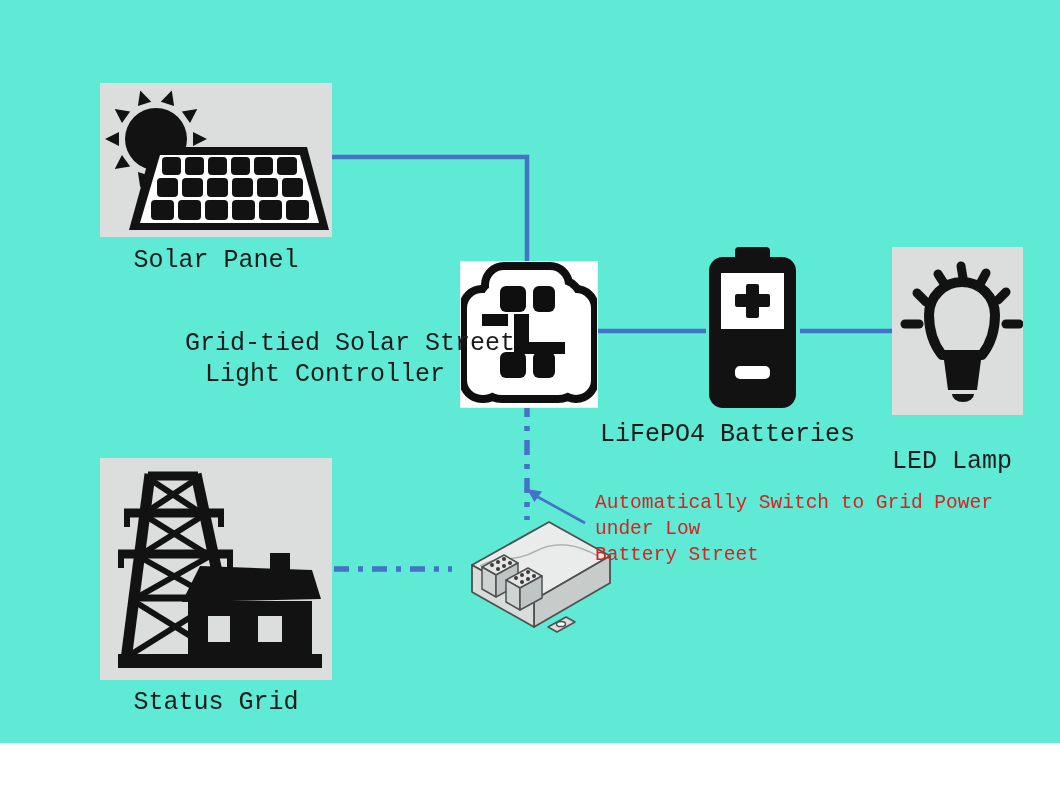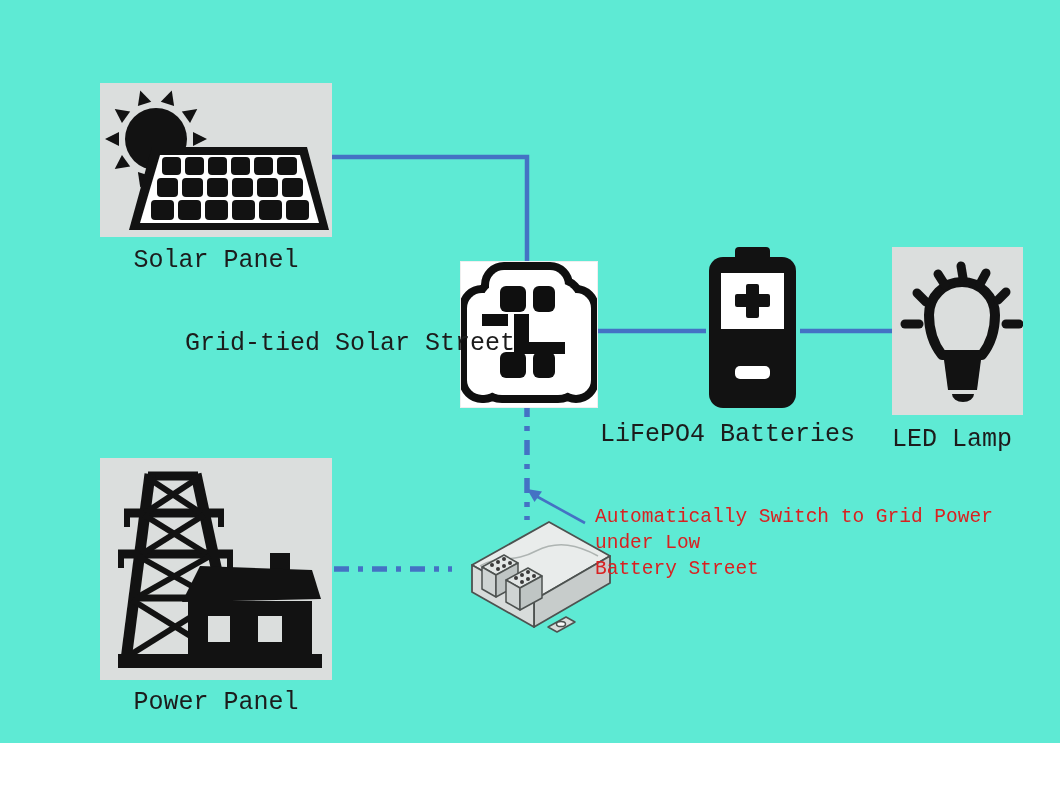--- a/index.html
+++ b/index.html
@@ -13,21 +13,21 @@
   #annotation-layer{z-index:3;}
   .iconbox{position:absolute;}
   .graybg{background:var(--icon_box_gray,#dbdedd);}
   .whitebg{background:#ffffff;border:1px solid #efefef;}
   .label{
     position:absolute;font-size:25px;line-height:31px;color:#1c1c1c;
     text-align:center;white-space:nowrap;z-index:4;
   }
   .label.left{text-align:right;}
   .annotation{
-    position:absolute;left:595px;top:504px;width:410px;
+    position:absolute;left:595px;top:490px;width:410px;
     font-size:19.5px;line-height:26px;color:var(--annotation_red,#d92121);
     text-align:left;z-index:4;
   }
   svg{display:block;}
 </style>
 </head>
 <body>
 
 <div class="canvas">
 
@@ -220,27 +220,28 @@
 
   <svg class="layer" id="annotation-layer" viewBox="0 0 1060 795">
     <line x1="585" y1="523" x2="536" y2="496" stroke="#4472c4" stroke-width="2.6"></line>
     <polygon points="527,489 542,491.5 534.5,502" fill="#4472c4"></polygon>
   </svg>
 
   <div class="label" style="left:100px;top:245px;width:232px;">Solar Panel</div>
 
   <div class="label left" style="left:185px;top:328px;width:260px;">
     <div>Grid-tied Solar Street</div>
+    <div>Light Controller</div>
   </div>
 
   <div class="label" style="left:600px;top:419px;width:230px;">LiFePO4 Batteries</div>
 
-  <div class="label" style="left:882px;top:424px;width:140px;">LED Lamp</div>
-
-  <div class="label" style="left:100px;top:687px;width:232px;">Power Panel</div>
+  <div class="label" style="left:882px;top:446px;width:140px;">LED Lamp</div>
+
+  <div class="label" style="left:100px;top:687px;width:232px;">Status Grid</div>
 
 
   <div class="annotation">
     <div>Automatically Switch to Grid Power under Low</div>
     <div>Battery Street</div>
   </div>
 
 </div>
 
 </body></html>

